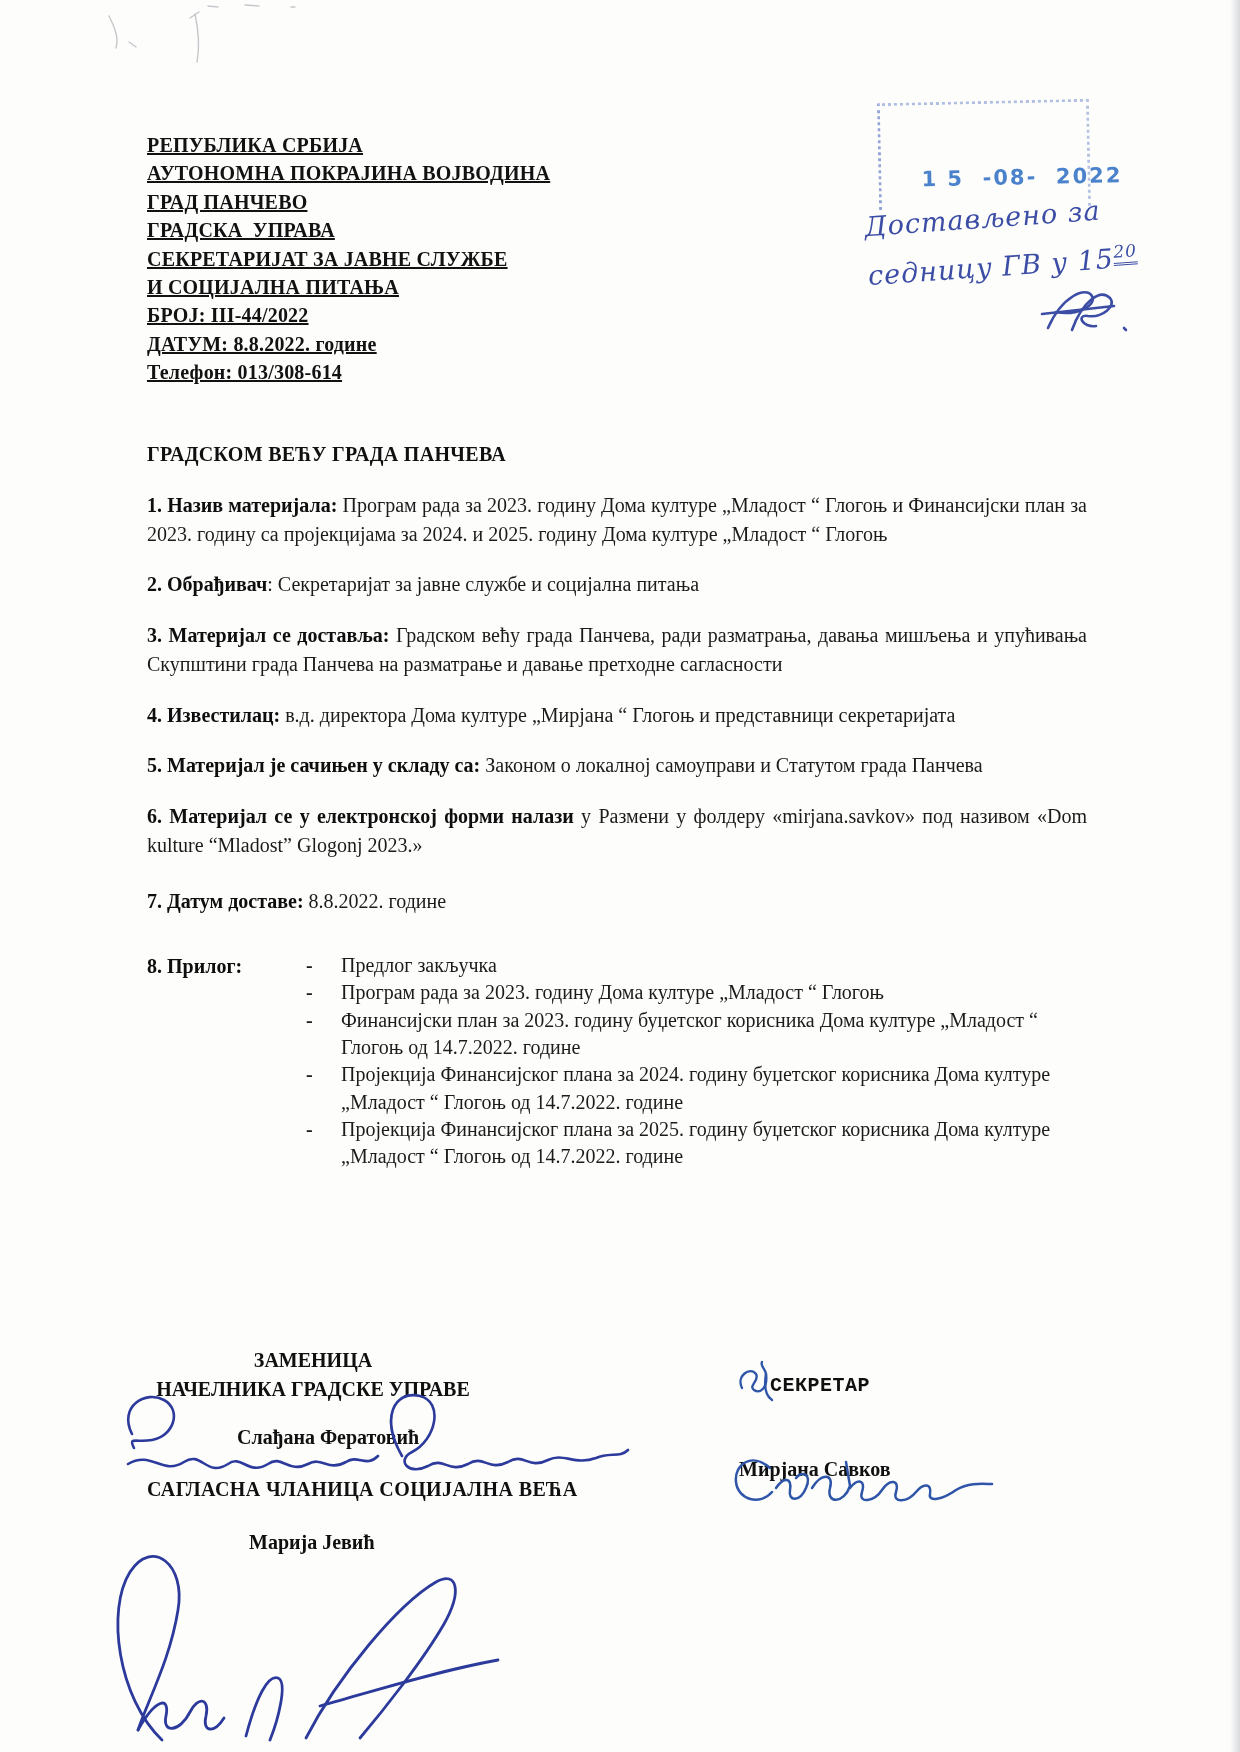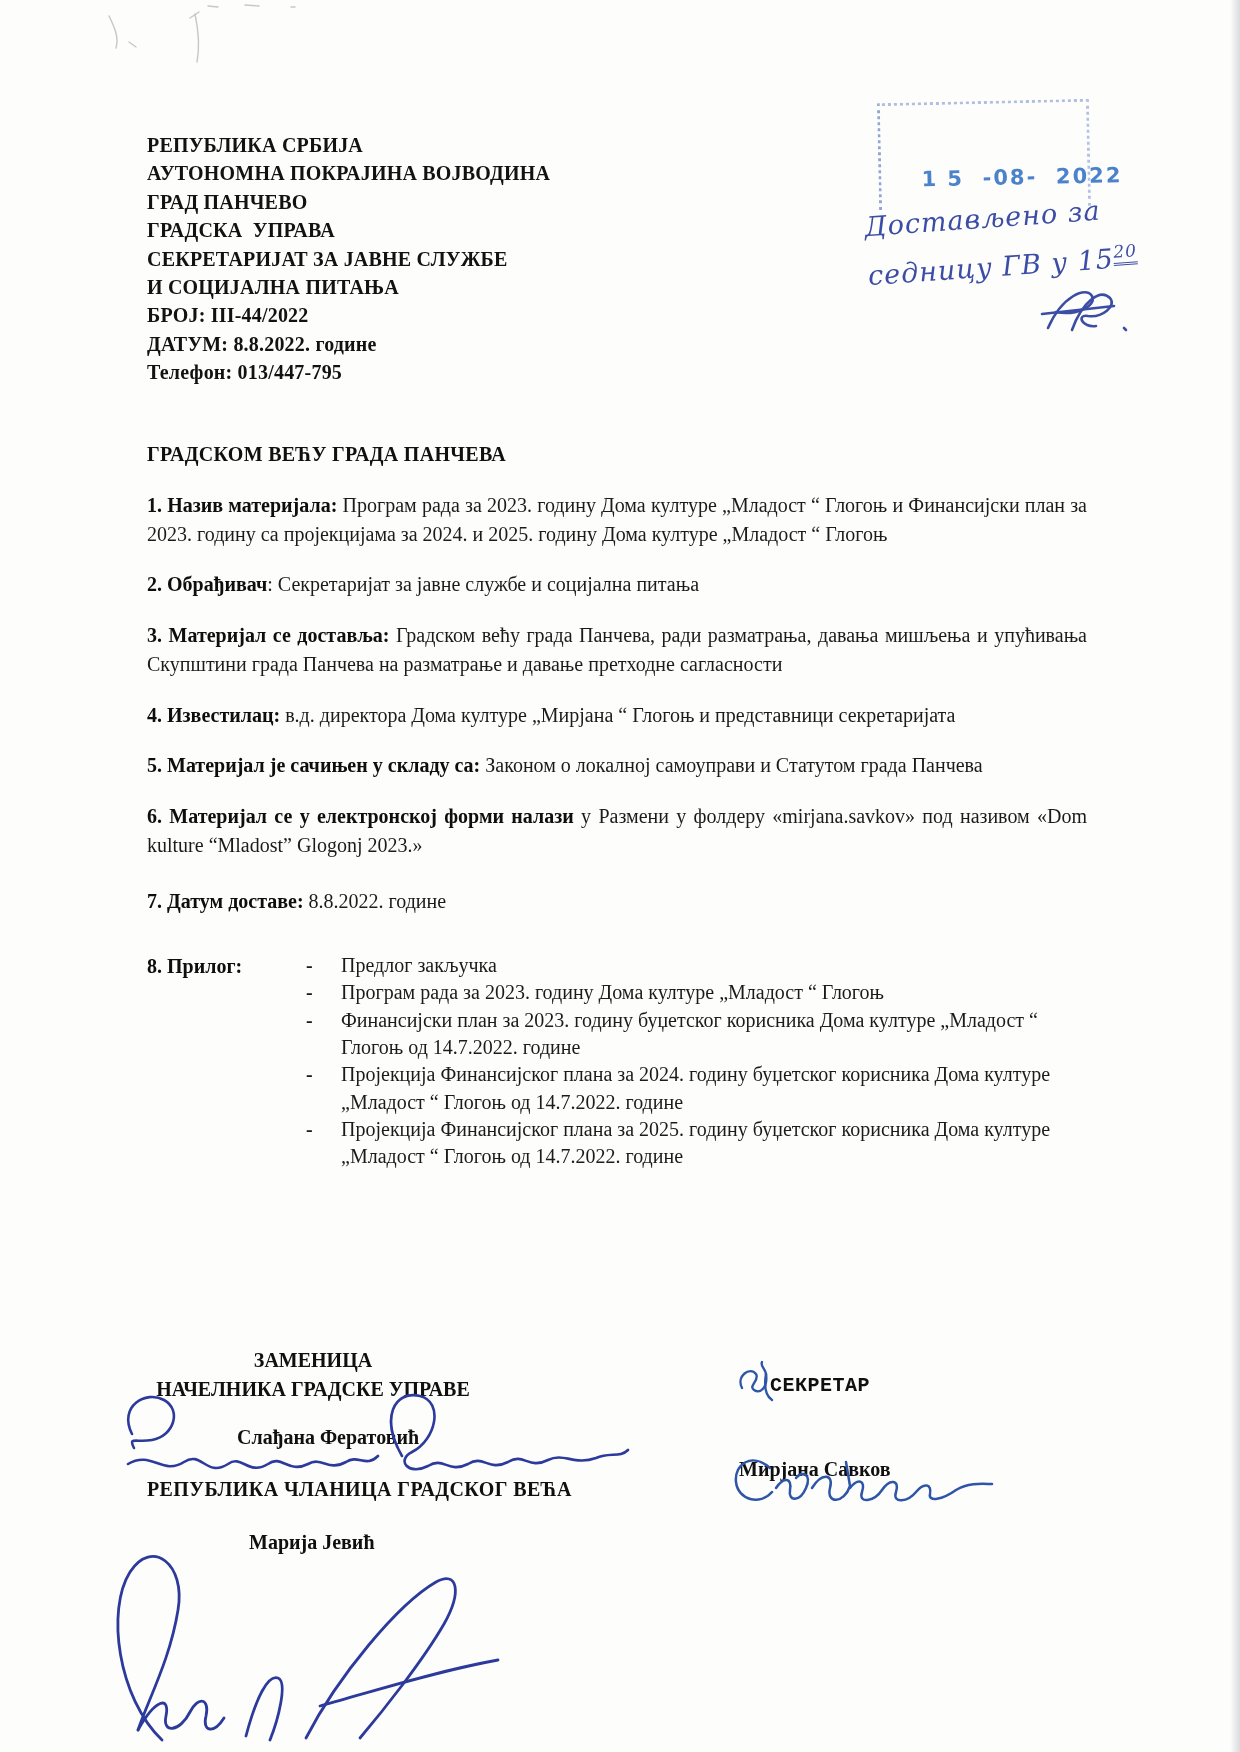--- a/index.html
+++ b/index.html
@@ -5,21 +5,21 @@
   html,body{margin:0;padding:0;}
   body{
     width:1240px;height:1752px;position:relative;overflow:hidden;
     background:#fdfdfc;
     font-family:"Liberation Serif","DejaVu Serif",serif;
     color:#1b1b1b;
   }
   .abs{position:absolute;}
   
   .letterhead{left:147px;top:131px;font-size:20px;font-weight:700;
-    line-height:28.4px;color:#121212;letter-spacing:.2px;}
+    line-height:28.4px;color:#121212;letter-spacing:.2px;text-decoration:underline;}
   .letterhead div{white-space:pre;}
   
   .recipient{left:147px;top:443px;font-size:20px;font-weight:700;color:#101010;letter-spacing:.3px;}
   
   .flow{left:147px;top:491px;width:940px;font-size:20px;line-height:28.7px;text-align:justify;}
   .flow p{margin:0 0 22px 0;}
   .flow p.gap-lg{margin-bottom:36px;margin-top:28px;}
   .lbl{font-weight:700;color:#0e0e0e;}
   
   .attach{position:relative;text-align:left;}
@@ -66,21 +66,21 @@
 
 <div class="abs letterhead">
   <div>РЕПУБЛИКА СРБИЈА</div>
   <div>АУТОНОМНА ПОКРАЈИНА ВОЈВОДИНА</div>
   <div>ГРАД ПАНЧЕВО</div>
   <div>ГРАДСКА  УПРАВА</div>
   <div>СЕКРЕТАРИЈАТ ЗА ЈАВНЕ СЛУЖБЕ</div>
   <div>И СОЦИЈАЛНА ПИТАЊА</div>
   <div>БРОЈ: III-44/2022</div>
   <div>ДАТУМ: 8.8.2022. године</div>
-  <div>Телефон: 013/447-795</div>
+  <div>Телефон: 013/308-614</div>
 </div>
 
 <div class="abs stamp-box">
   <div class="stamp-date">1 5  -08-  2022</div>
 </div>
 
 <div class="abs handwriting">
   <div>Достављено за</div>
   <div><span>седницу ГВ у 15</span><sup>20</sup></div>
 </div>
@@ -115,21 +115,21 @@
       <li>Пројекција Финансијског плана за 2025. годину буџетског корисника Дома културе „Младост “ Глогоњ од 14.7.2022. године</li>
     </ul>
   </div>
 </div>
 
 <div class="abs sig-title-left">
   <div>ЗАМЕНИЦА</div>
   <div>НАЧЕЛНИКА ГРАДСКЕ УПРАВЕ</div>
 </div>
 <div class="abs name-feratovic">Слађана Фератовић</div>
-<div class="abs sig-subtitle-left">РЕПУБЛИКА ЧЛАНИЦА ГРАДСКОГ ВЕЋА</div>
+<div class="abs sig-subtitle-left">САГЛАСНА ЧЛАНИЦА СОЦИЈАЛНА ВЕЋА</div>
 <div class="abs name-jevic">Марија Јевић</div>
 
 <svg class="abs" style="left:122px;top:1390px;" width="510" height="100" viewBox="0 0 510 100">
   <g fill="none" stroke="#2c3a9c" stroke-width="2.6" stroke-linecap="round">
     <path d="M10 44 C -4 16, 24 0, 42 10 C 60 20, 52 46, 30 50 C 14 53, 6 46, 12 58"></path>
     <path d="M6 74 C 30 60, 40 86, 62 72 C 80 60, 84 88, 106 74 C 120 64, 126 86, 146 74 C 160 64, 166 84, 186 74 C 200 66, 206 82, 224 72 C 236 64, 244 78, 256 66"></path>
     <path d="M280 66 C 258 28, 272 0, 298 6 C 322 12, 314 50, 290 62 C 274 70, 286 86, 306 76 C 322 66, 326 84, 346 74 C 362 64, 366 82, 386 72 C 402 62, 406 80, 426 70 C 442 62, 452 76, 474 68 C 488 62, 498 68, 506 60"></path>
   </g>
 </svg>
 

